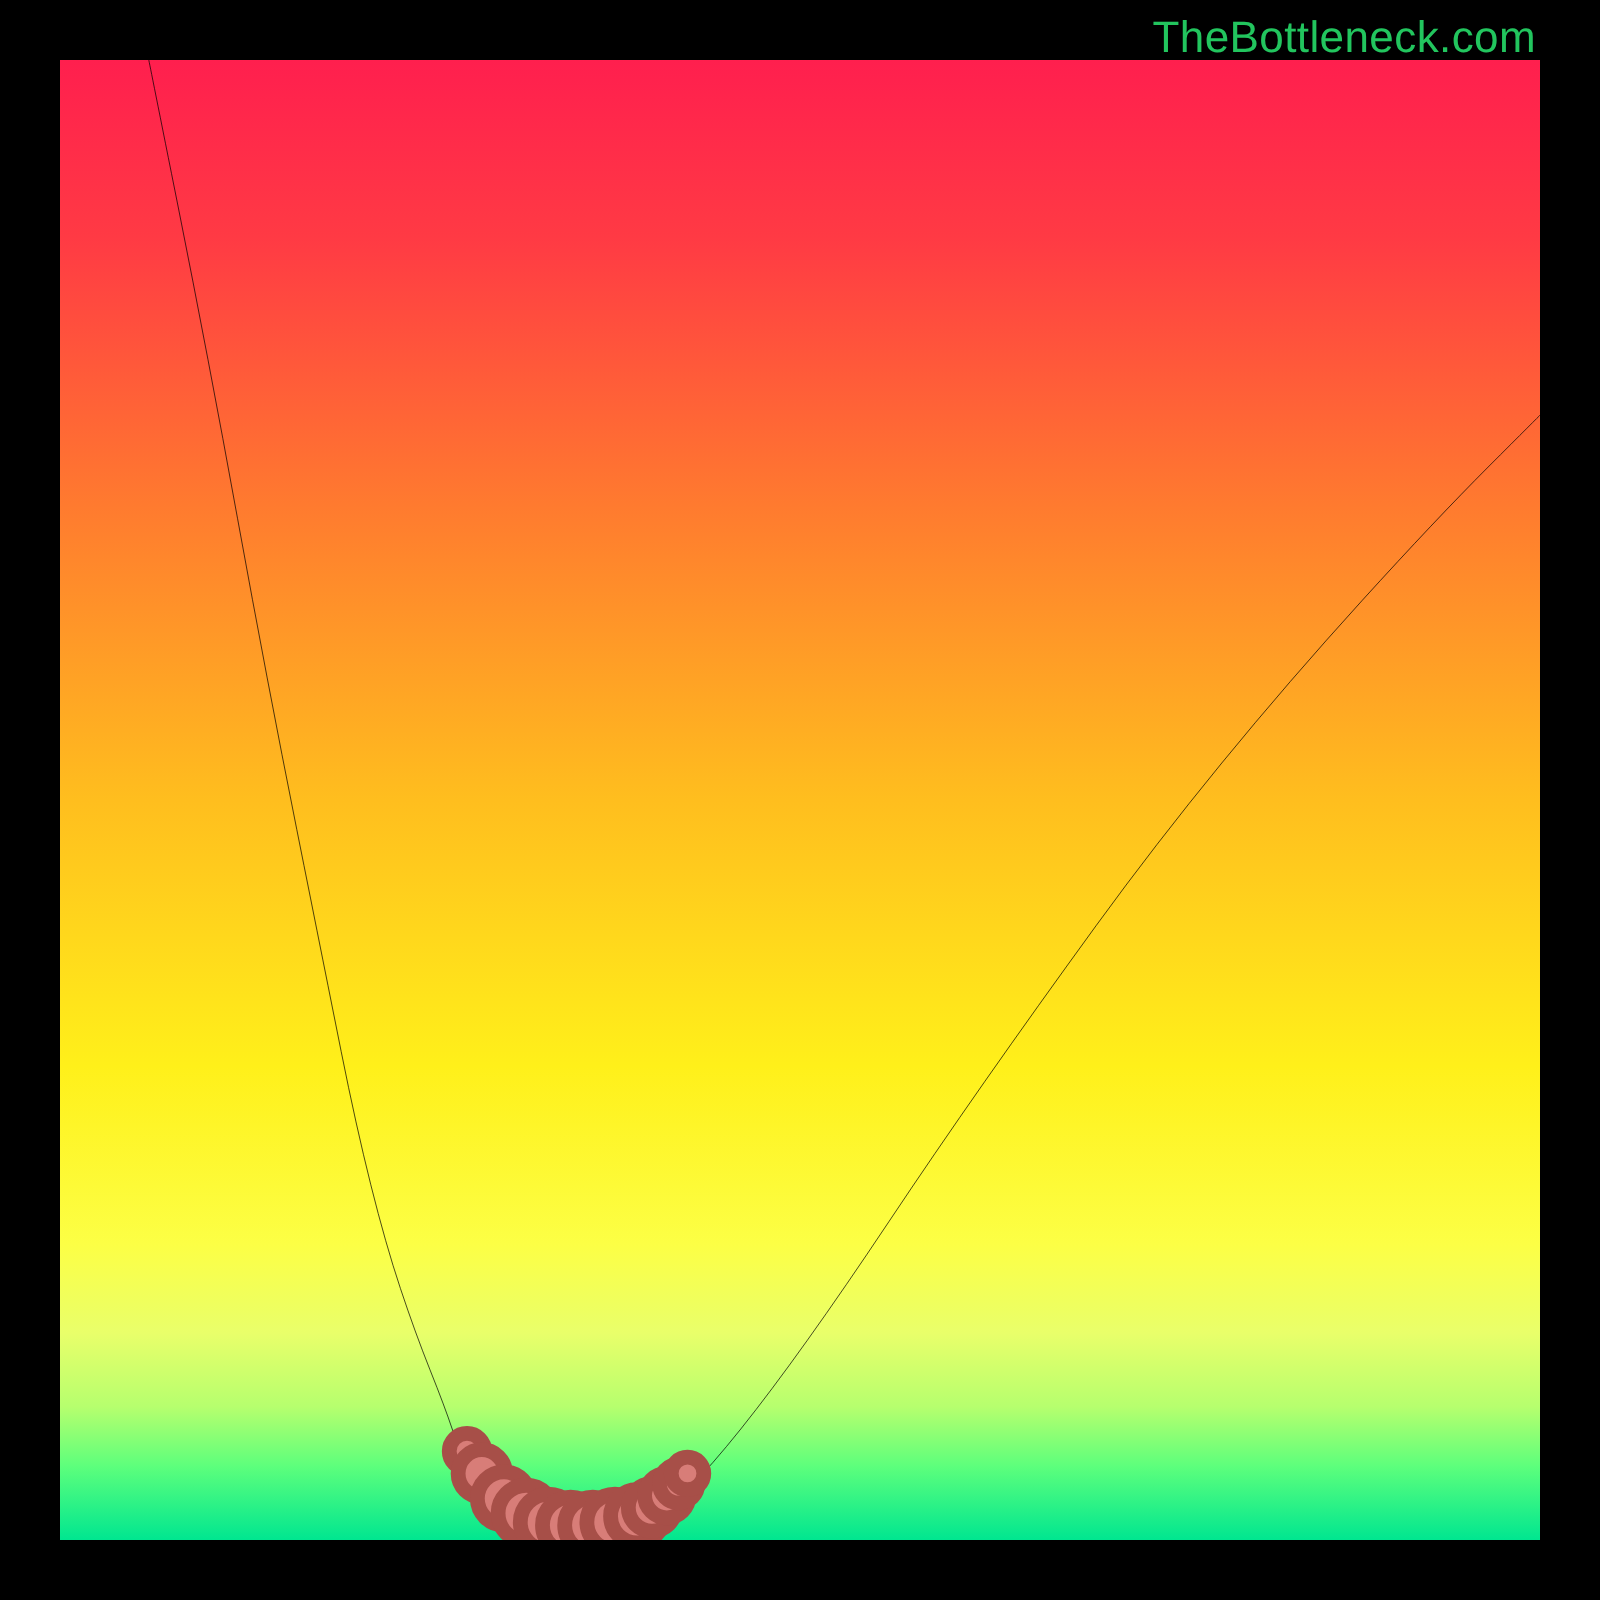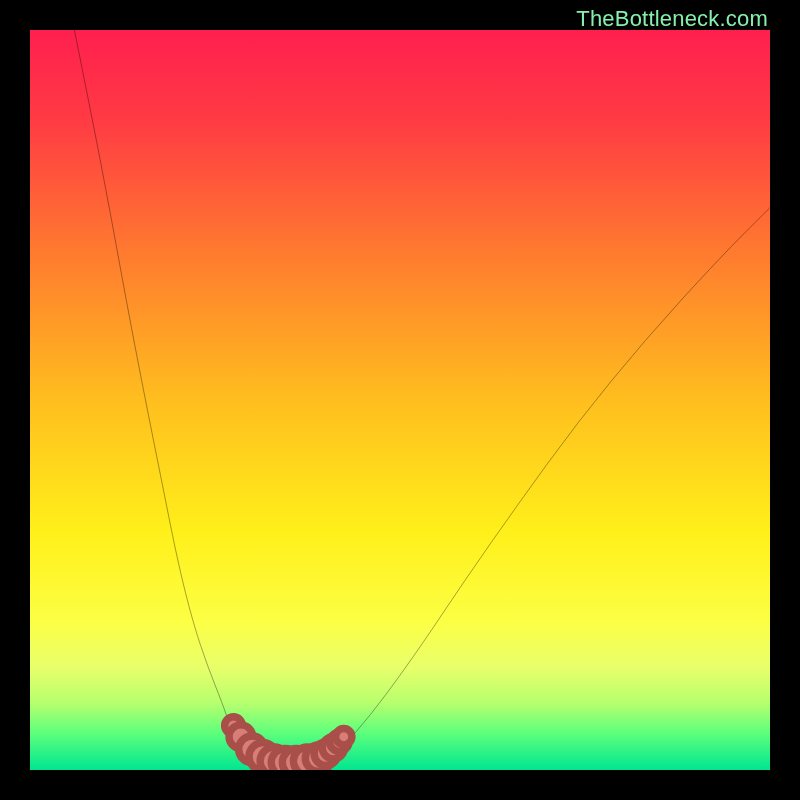--- a/index.html
+++ b/index.html
@@ -29,21 +29,21 @@
   .gradient-bg {
     position: absolute;
     top: 0; left: 0;
     width: 100%;
     height: 100%;
   }
   .watermark {
     position: absolute;
     top: 6px;
     right: 32px;
-    color: #86efac;
+    color: #22c55e;
     font-size: 22px;
     font-weight: 500;
     letter-spacing: 0.2px;
   }
   svg.curve-layer {
     position: absolute;
     top: 0; left: 0;
     width: 100%;
     height: 100%;
   }

